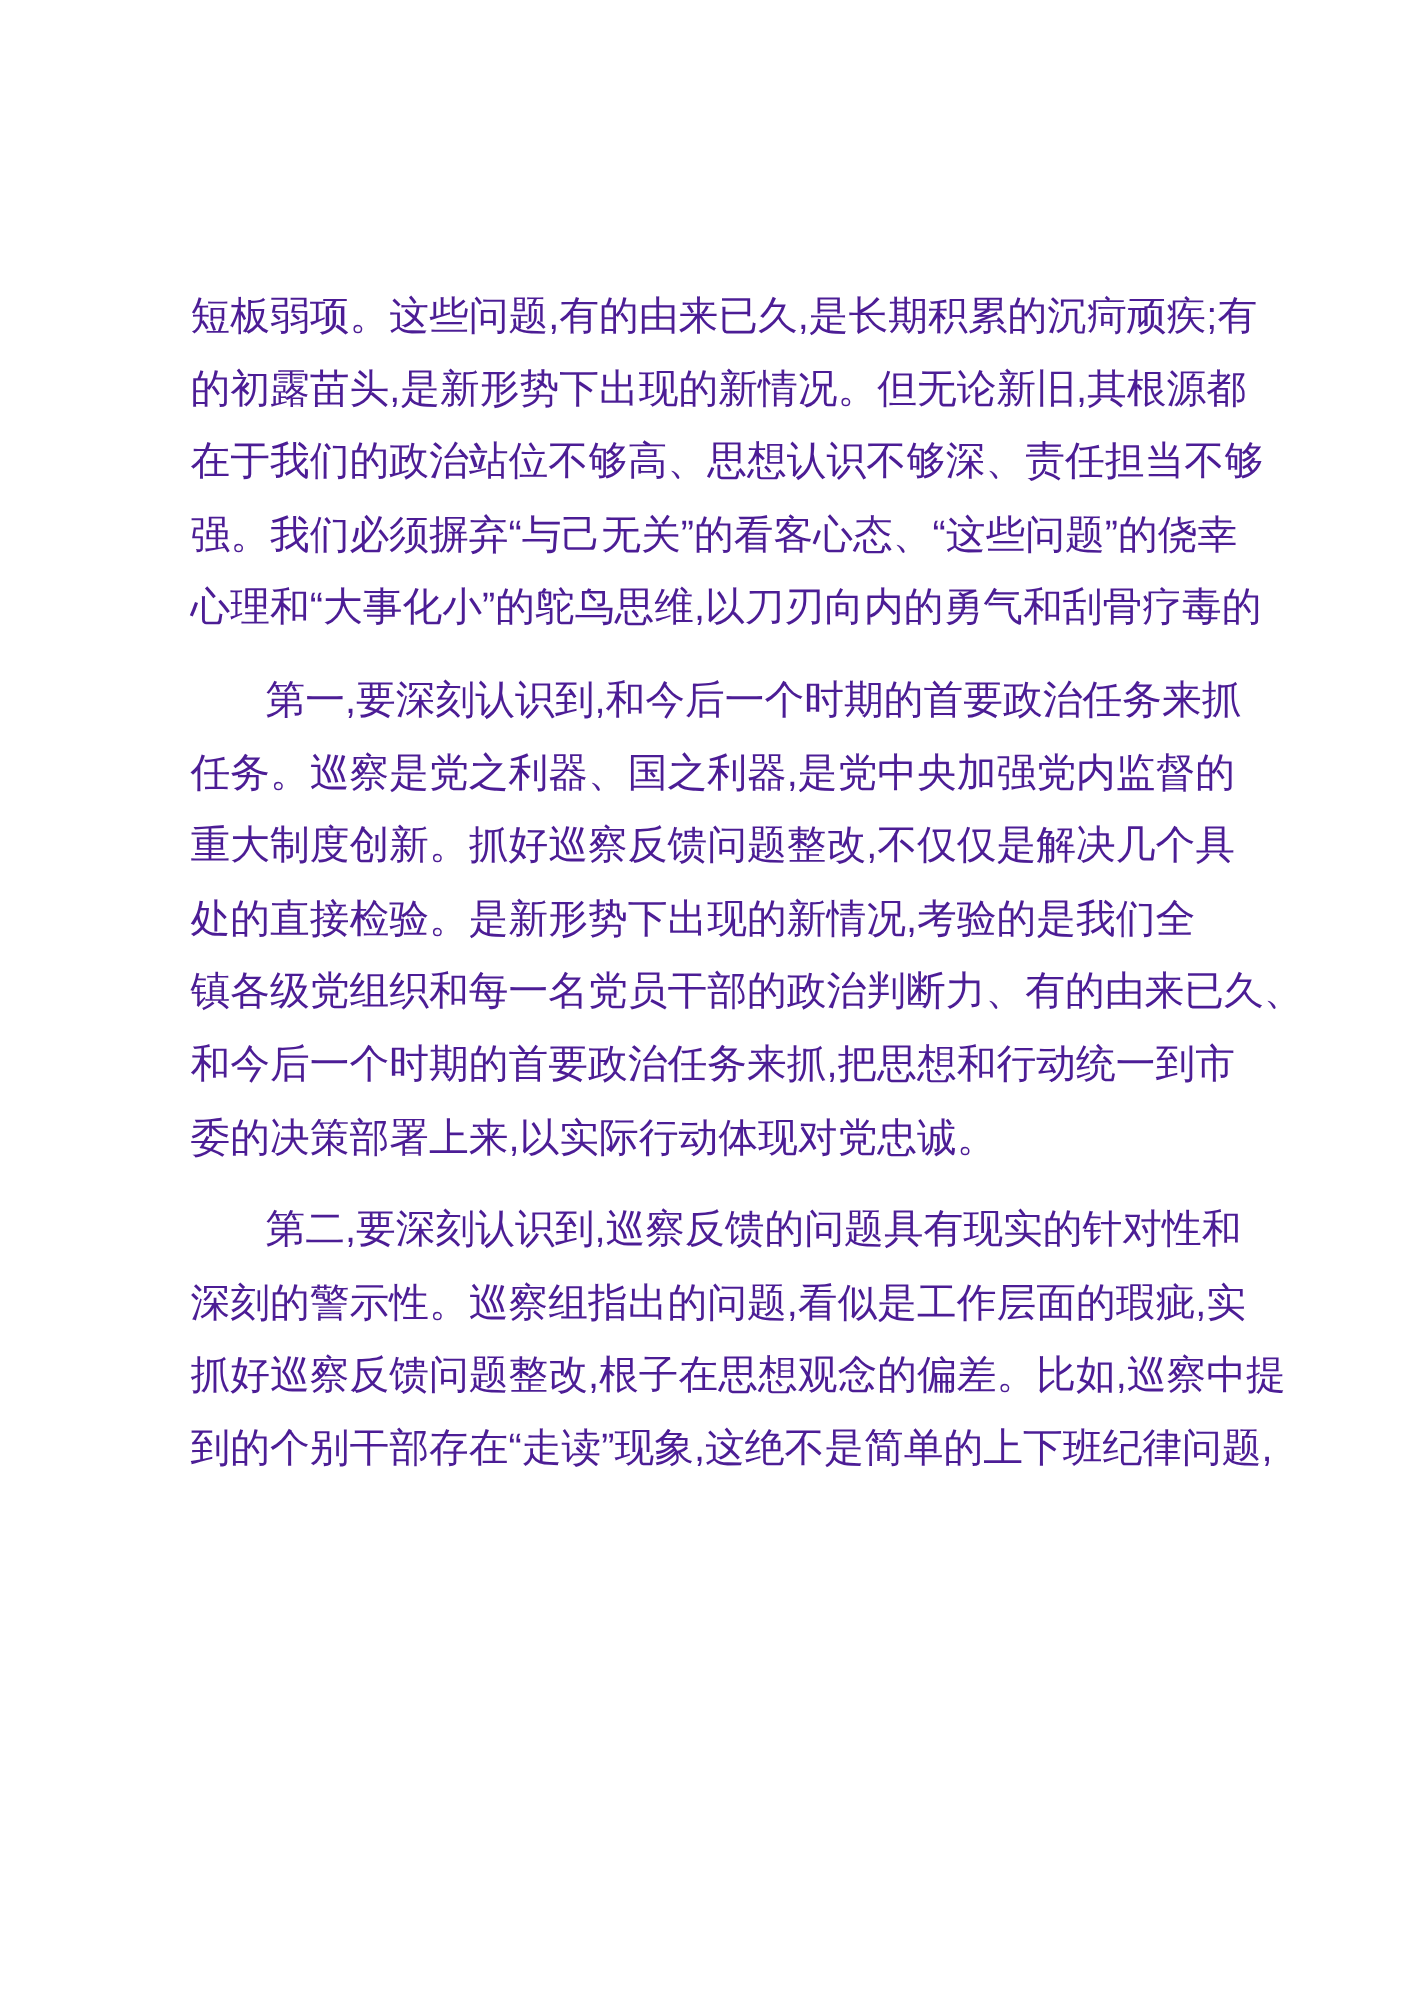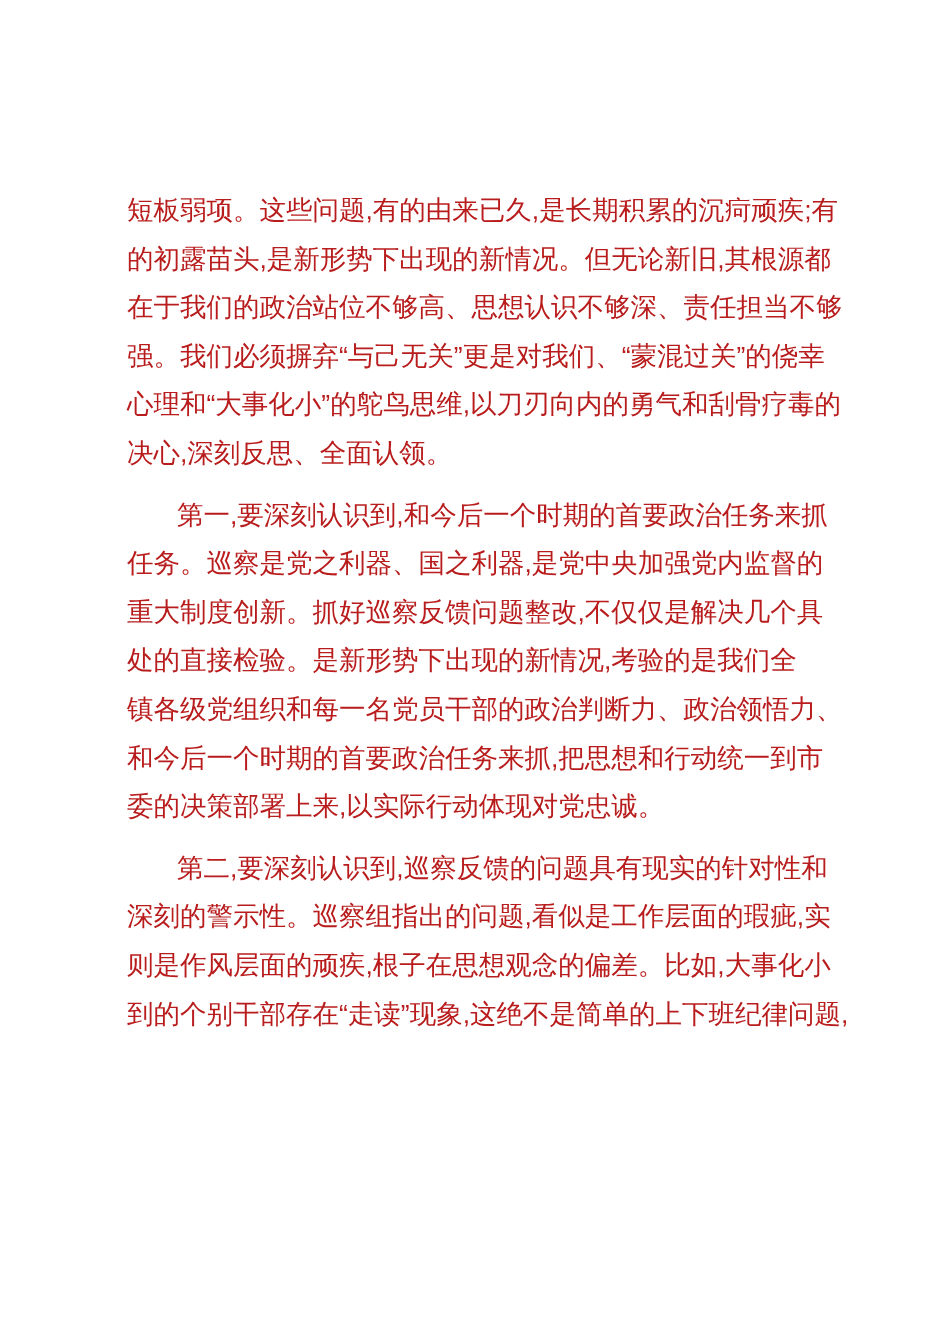--- a/index.html
+++ b/index.html
@@ -41,38 +41,37 @@
     white-space: pre;
   }
   .para.indent .line:first-child {
     text-indent: 50px;
   }
 </style>
 </head>
 <body style="background: rgb(255, 255, 255);">
 
 <div class="doc-page">
-  <div class="text-block" style="color: #b91c1c;">
+  <div class="text-block" style="color: #4c1d95;">
       <div class="para">
         <div class="line">短板弱项。这些问题,有的由来已久,是长期积累的沉疴顽疾;有</div>
         <div class="line">的初露苗头,是新形势下出现的新情况。但无论新旧,其根源都</div>
         <div class="line">在于我们的政治站位不够高、思想认识不够深、责任担当不够</div>
-        <div class="line">强。我们必须摒弃“与己无关”更是对我们、“蒙混过关”的侥幸</div>
+        <div class="line">强。我们必须摒弃“与己无关”的看客心态、“这些问题”的侥幸</div>
         <div class="line">心理和“大事化小”的鸵鸟思维,以刀刃向内的勇气和刮骨疗毒的</div>
-        <div class="line">决心,深刻反思、全面认领。</div>
       </div>
       <div class="para indent">
         <div class="line">第一,要深刻认识到,和今后一个时期的首要政治任务来抓</div>
         <div class="line">任务。巡察是党之利器、国之利器,是党中央加强党内监督的</div>
         <div class="line">重大制度创新。抓好巡察反馈问题整改,不仅仅是解决几个具</div>
         <div class="line">处的直接检验。是新形势下出现的新情况,考验的是我们全</div>
-        <div class="line">镇各级党组织和每一名党员干部的政治判断力、政治领悟力、</div>
+        <div class="line">镇各级党组织和每一名党员干部的政治判断力、有的由来已久、</div>
         <div class="line">和今后一个时期的首要政治任务来抓,把思想和行动统一到市</div>
         <div class="line">委的决策部署上来,以实际行动体现对党忠诚。</div>
       </div>
       <div class="para indent">
         <div class="line">第二,要深刻认识到,巡察反馈的问题具有现实的针对性和</div>
         <div class="line">深刻的警示性。巡察组指出的问题,看似是工作层面的瑕疵,实</div>
-        <div class="line">则是作风层面的顽疾,根子在思想观念的偏差。比如,大事化小</div>
+        <div class="line">抓好巡察反馈问题整改,根子在思想观念的偏差。比如,巡察中提</div>
         <div class="line">到的个别干部存在“走读”现象,这绝不是简单的上下班纪律问题,</div>
       </div>
     </div>
 </div>
 
 </body></html>

